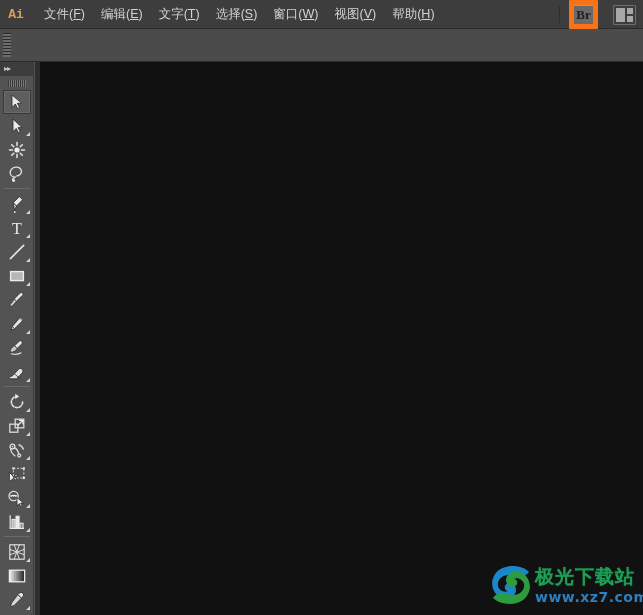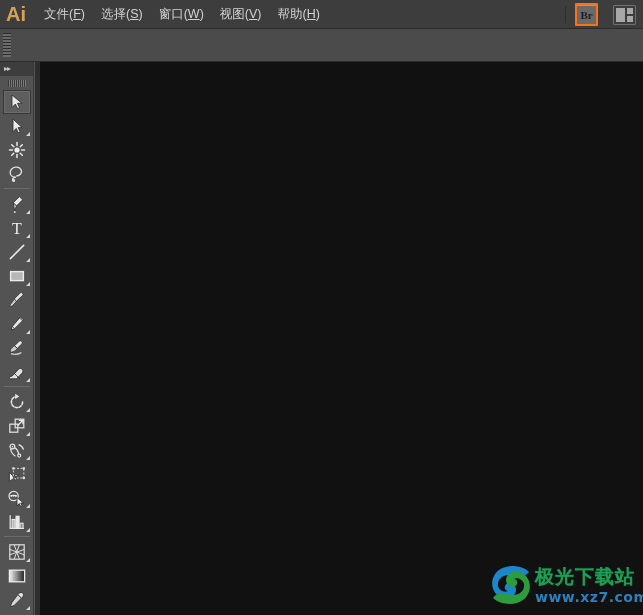--- a/index.html
+++ b/index.html
@@ -33,23 +33,23 @@
     align-items: center;
     box-sizing: border-box;
   }
   .ai-logo {
     width: 32px;
     height: 29px;
     display: flex;
     align-items: center;
     justify-content: center;
     color: #d5a255;
-    font-size: 20px;
+    font-size: 13px;
     font-weight: bold;
-    font-family: Liberation Sans, sans-serif;
+    font-family: Liberation Mono, monospace;
     letter-spacing: 0px;
     user-select: none;
   }
   .menu-items {
     display: flex;
     align-items: center;
     height: 22px;
     margin-left: 4px;
   }
   .menu-item {
@@ -74,27 +74,27 @@
   .mb-sep {
     width: 1px;
     height: 17px;
     background: #2e2e2e;
     margin: 0 9px 0 4px;
   }
   .br-button {
     width: 19px;
     height: 19px;
     background: #6a6a6a;
-    border: 2px solid #f97316;
+    border: 5px solid #f97316;
     border-radius: 1px;
     display: flex;
     align-items: center;
     justify-content: center;
     color: #1e1e1e;
-    font-size: 11px;
+    font-size: 13px;
     font-weight: bold;
     font-family: "Liberation Serif", "DejaVu Serif", serif;
     cursor: pointer;
     user-select: none;
     box-shadow: inset 0 1px 0 #9a9a9a;
   }
   .ws-button {
     width: 23px;
     height: 20px;
     margin: 0 7px 0 15px;
@@ -301,20 +301,22 @@
 </style>
 </head>
 <body>
 
 <div id="app">
 
   <div class="menubar">
     <div class="ai-logo">Ai</div>
     <div class="menu-items" id="menu-items">
         <div class="menu-item"><span>文件</span><span>(<u>F</u>)</span></div>
+        <div class="menu-item"><span>编辑</span><span>(<u>E</u>)</span></div>
+        <div class="menu-item"><span>文字</span><span>(<u>T</u>)</span></div>
         <div class="menu-item"><span>选择</span><span>(<u>S</u>)</span></div>
         <div class="menu-item"><span>窗口</span><span>(<u>W</u>)</span></div>
         <div class="menu-item"><span>视图</span><span>(<u>V</u>)</span></div>
         <div class="menu-item"><span>帮助</span><span>(<u>H</u>)</span></div>
       </div>
 
     <div class="menubar-right">
       <div class="mb-sep"></div>
       <div class="br-button">Br</div>
       <div class="ws-button">

